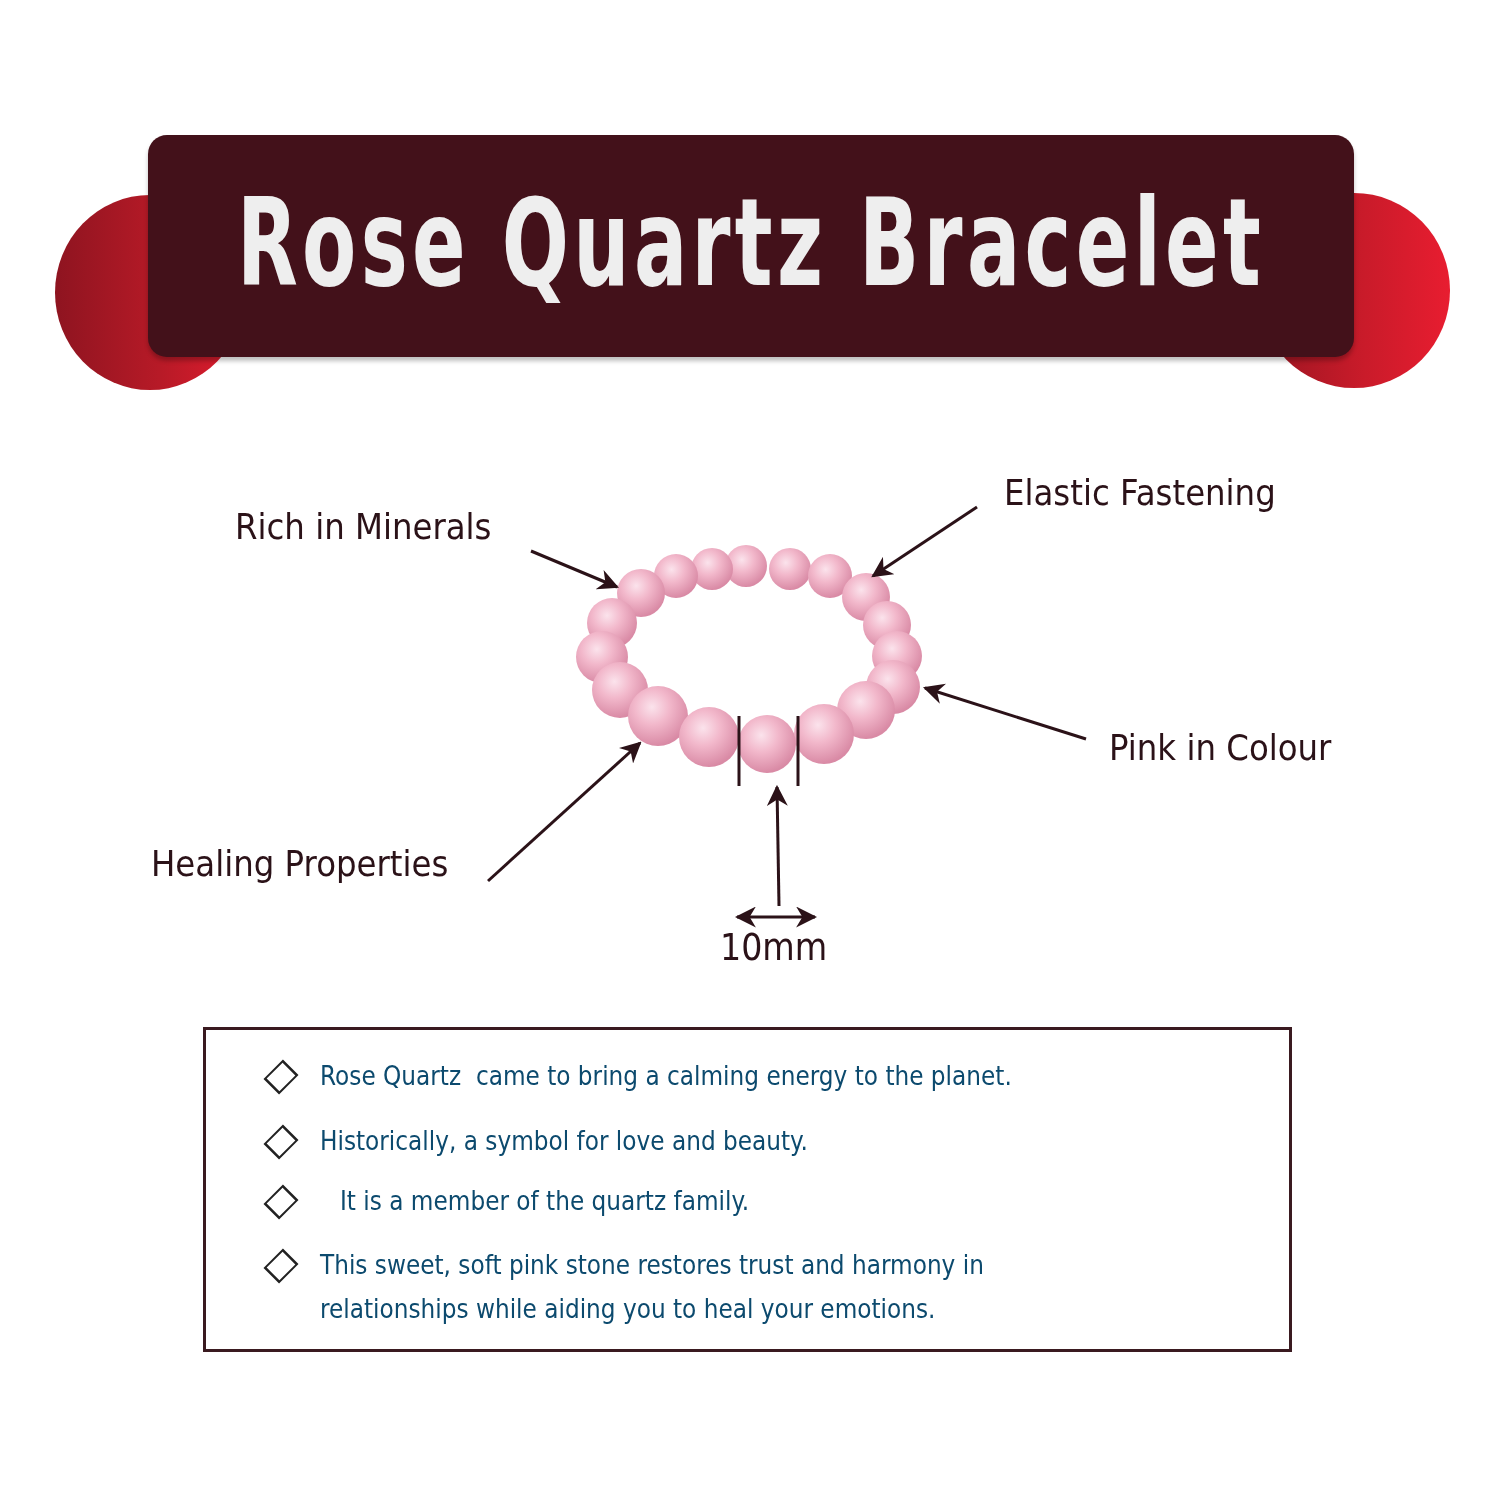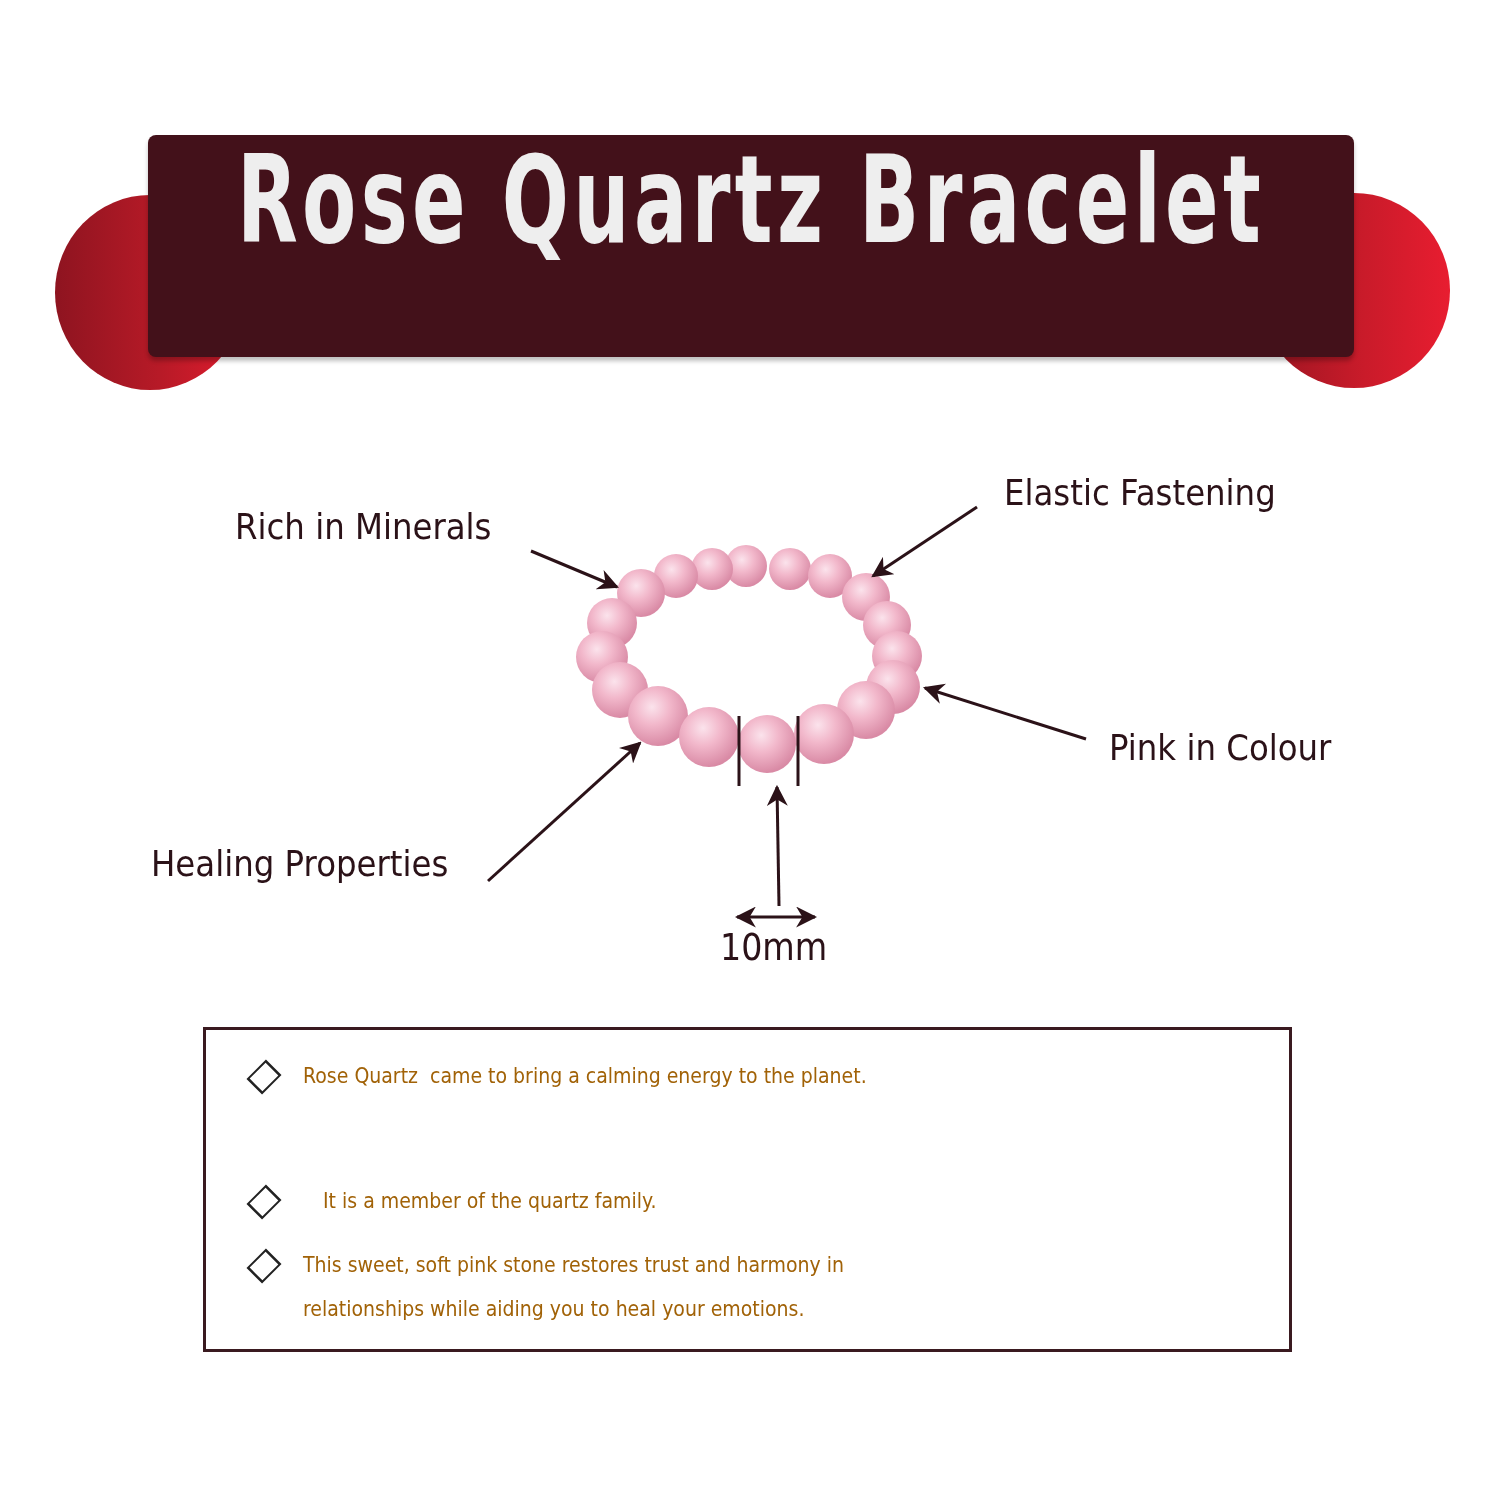--- a/index.html
+++ b/index.html
@@ -14,23 +14,23 @@
     border-radius: 50%;
     background: linear-gradient(90deg, #8e1420 0%, #b71a27 55%, #e01c2e 100%);
   }
   .circle-right {
     position: absolute; left: 1258px; top: 193px; width: 192px; height: 195px;
     border-radius: 50%;
     background: linear-gradient(90deg, #9a1521 0%, #c91b2a 55%, #e81d30 100%);
   }
   .banner {
     position: absolute; left: 148px; top: 135px; width: 1206px; height: 222px;
-    background: #43111a; border-radius: 8px;
+    background: #43111a; border-radius: 19px;
     box-shadow: 0 4px 4px rgba(0,0,0,0.25);
-    display: flex; align-items: flex-start; justify-content: center;
+    display: flex; align-items: center; justify-content: center;
   }
   .banner-title {
     color: #eeeeee;
     font-family: "DejaVu Sans Condensed", "DejaVu Sans", sans-serif;
     font-weight: bold; font-size: 122px; letter-spacing: 6px;
     transform: scaleX(0.72); white-space: nowrap;
     margin-top: -6px;
   }
   .callout {
     position: absolute; font-family: "DejaVu Sans", sans-serif;
@@ -40,22 +40,22 @@
   .bracelet-svg { position: absolute; left: 0; top: 0; }
   .measure-label {
     position: absolute; left: 720px; top: 926px; font-size: 37px; color: #2b1218;
     transform: scaleX(0.9); transform-origin: left center;
   }
   .info-box {
     position: absolute; left: 203px; top: 1027px; width: 1089px; height: 325px;
     border: 3px solid #3a1a20; box-sizing: border-box;
   }
   .info-item {
-    position: absolute; left: 39px; display: flex; align-items: flex-start;
-    font-size: 22px; line-height: 44px; color: #a16207;
+    position: absolute; left: 56px; display: flex; align-items: flex-start;
+    font-size: 27px; line-height: 44px; color: #0c4a6e;
   }
   .info-item .diamond {
     width: 18px; height: 18px; border: 2.5px solid #222;
     transform: rotate(45deg) scaleY(1.25); margin: 12px 28px 0 8px; flex: none;
   }
   .info-item .txt {
     transform: scaleX(0.86); transform-origin: left top; white-space: pre;
   }
 </style>
 </head>
@@ -118,20 +118,24 @@
 <div class="callout" style="left:1004px; top:472px;">Elastic Fastening</div>
 <div class="callout" style="left:1109px; top:727px;">Pink in Colour</div>
 <div class="callout" style="left:151px; top:843px;">Healing Properties</div>
 <div class="measure-label">10mm</div>
 
 <div class="info-box">
   <div class="info-item" style="top:24px;">
     <span class="diamond"></span>
     <span class="txt">Rose Quartz  came to bring a calming energy to the planet.</span>
   </div>
+  <div class="info-item" style="top:89px;">
+    <span class="diamond"></span>
+    <span class="txt">Historically, a symbol for love and beauty.</span>
+  </div>
   <div class="info-item" style="top:149px;gap:20px;">
     <span class="diamond"></span>
     <span class="txt">It is a member of the quartz family.</span>
   </div>
   <div class="info-item" style="top:213px;">
     <span class="diamond"></span>
     <span class="txt">This sweet, soft pink stone restores trust and harmony in
 relationships while aiding you to heal your emotions.</span>
   </div>
 </div>

